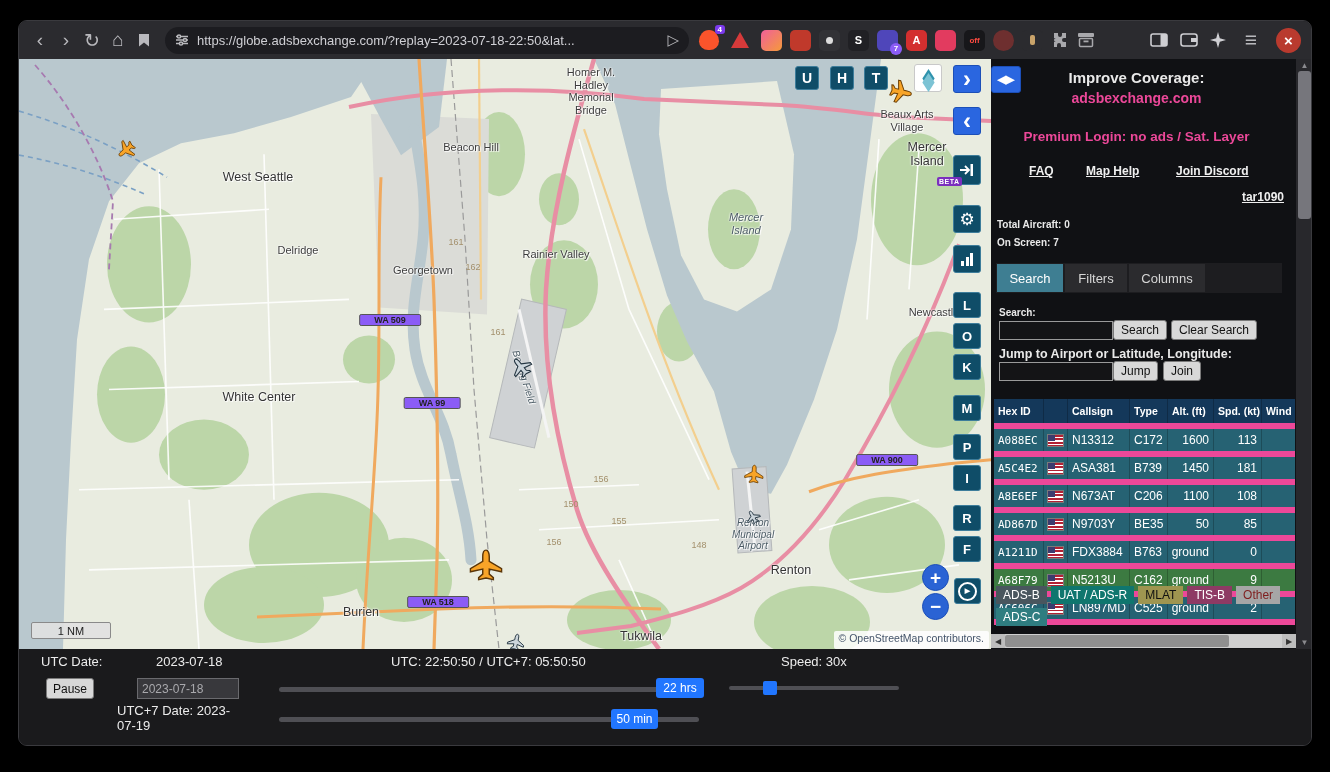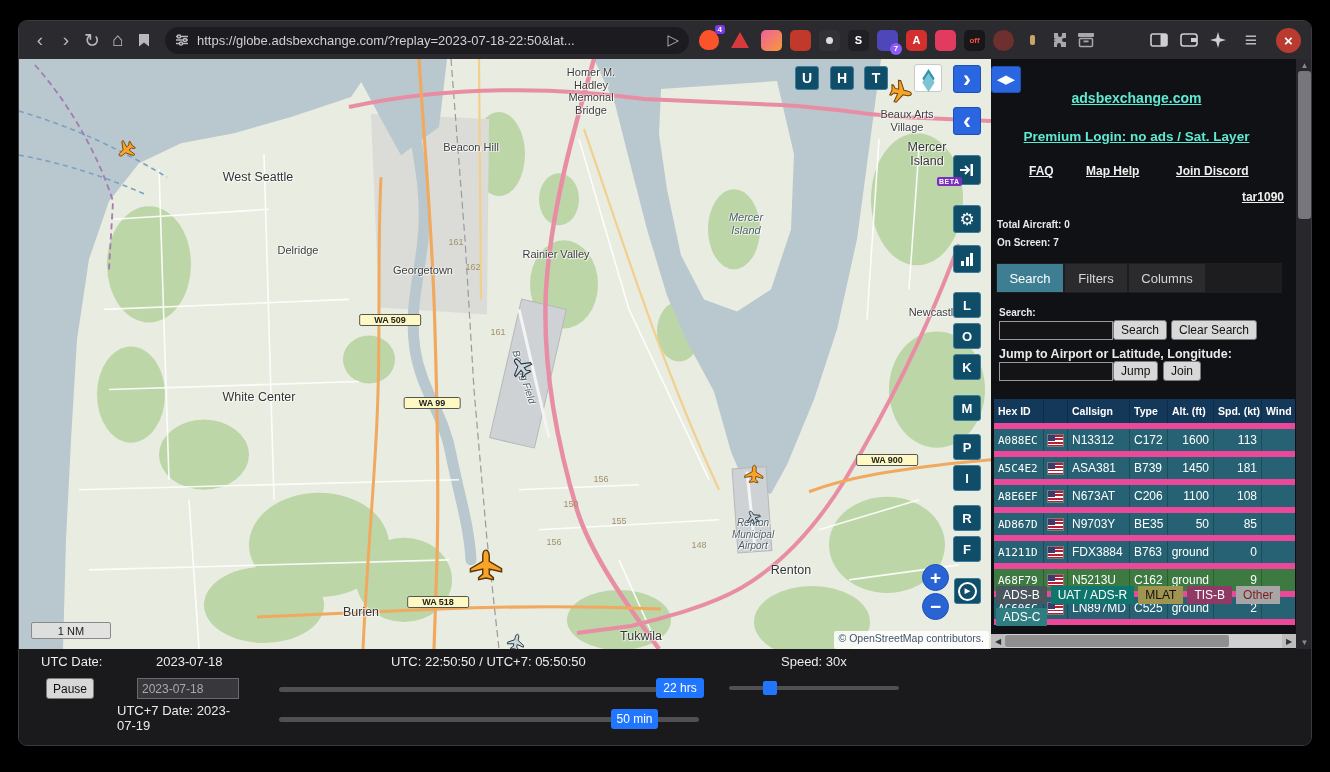--- a/index.html
+++ b/index.html
@@ -20,42 +20,42 @@
   .offtxt{color:#ff4b40;font-size:8px;font-weight:bold}
   .tbright{display:flex;align-items:center;margin-left:auto;gap:12px;padding-right:10px}
   .closebtn{width:25px;height:25px;border-radius:50%;background:#b93a2e;color:#fff;display:flex;align-items:center;justify-content:center;font-size:15px;font-weight:bold}
   
   .content{position:absolute;left:0;top:38px;width:1294px;height:590px;display:flex}
   .map{position:relative;width:972px;height:590px;flex:none;overflow:hidden;background:#e9ece0}
   .mapbg{position:absolute;left:0;top:0;z-index:0}
   .mlabel{position:absolute;z-index:2;color:#3c3c3c;font-size:11px;text-align:center;transform:translate(-50%,-50%);text-shadow:0 0 2px #fff,0 0 2px #fff,1px 1px 1px #fff;line-height:1.15}
   .mlabel.big{font-size:12.5px;color:#333}
   .mlabel.ital{font-style:italic;color:#4c5c66;font-size:10px}
-  .shield{position:absolute;z-index:2;transform:translate(-50%,-50%);background:#fef9c3;border:1px solid #555;border-radius:2px;padding:0 14px;font-size:9px;font-weight:bold;color:#222;white-space:nowrap}
+  .shield{position:absolute;z-index:2;transform:translate(-50%,-50%);background:#8b5cf6;border:1px solid #555;border-radius:2px;padding:0 14px;font-size:9px;font-weight:bold;color:#222;white-space:nowrap}
   .contour{position:absolute;z-index:1;transform:translate(-50%,-50%);color:#a3906c;font-size:9px}
   .plane{position:absolute;z-index:3;transform:translate(-50%,-50%) rotate(var(--r))}
   .plane svg{display:block}
   .mapbtn{position:absolute;z-index:5;display:flex;align-items:center;justify-content:center;font-weight:bold;border-radius:3px;box-sizing:border-box}
   .teal{background:#0f4d68;color:#fff;border:1px solid #3d7d9b}
   .blue{background:#2a66e0;color:#fff;border:1px solid #1c4fb8}
   .whitebtn{background:#fff;border:1px solid #c9c9c9}
   .circ{border-radius:50%!important;background:#2a63d4;color:#fff;border:1px solid #1c4fb8;font-size:19px}
   .layericon{width:16px;height:10px;position:relative}
   .layericon i{position:absolute;left:3px;width:11px;height:11px;background:#2f93ad;transform:rotate(45deg) skew(12deg,12deg)}
   .layericon i.l2{top:4px;background:#7cc3d4}
   .betatag{position:absolute;z-index:6;background:#7b2fbe;color:#fff;font-size:7px;font-weight:bold;padding:1px 2px;border-radius:2px;letter-spacing:.5px}
   .bars{display:flex;align-items:flex-end;gap:1.5px;height:13px}
   .bars i{width:3px;background:#fff;display:block}
   .playring{width:15px;height:15px;border:2px solid #fff;border-radius:50%;display:flex;align-items:center;justify-content:center;font-size:7px;color:#fff}
   .scalebar{position:absolute;z-index:4;left:12px;top:563px;width:78px;height:15px;background:rgba(225,225,225,.9);border:1px solid #8a8a8a;border-radius:2px;color:#222;font-size:11px;display:flex;align-items:center;justify-content:center}
   .attrib{position:absolute;z-index:4;right:2px;top:572px;height:16px;background:rgba(255,255,255,.85);color:#44546a;font-size:10.5px;padding:1px 5px;border-radius:2px}
   
   .sidebar{position:relative;width:305px;height:590px;flex:none;background:#101114;color:#e9e9e9;overflow:hidden}
   .sbc{position:absolute;left:0;right:14px;text-align:center;font-weight:bold}
-  .und{text-decoration:underline;color:#5eead4}
+  .und{color:#ec4899}
   .sblink{position:absolute;font-weight:bold;font-size:12px;text-decoration:underline;color:#efefef}
   .sblabel{position:absolute;font-weight:bold;font-size:10px}
   .tabbar{position:absolute;left:5px;top:204px;width:286px;height:30px;background:#1d1d20;display:flex;gap:2px;padding:1px;box-sizing:border-box}
   .tab{height:28px;display:flex;align-items:center;justify-content:center;font-size:13px;color:#d6d6d6;background:#2b2b2e;flex:none}
   .tab.active{background:#3e7e92;color:#fff}
   .sinput{position:absolute;height:17px;width:106px;background:#141416;border:1px solid #9a9a9a;color:#ddd;font-size:12px;padding:0 3px}
   .graybtn{position:absolute;height:20px;background:#d8d8d8;border:1px solid #7a7a7a;border-radius:3px;color:#111;font-size:12px;display:flex;align-items:center;justify-content:center;padding:0 7px;box-sizing:border-box;white-space:nowrap}
   .tablewrap{position:absolute;left:3px;top:340px;width:301px;overflow:hidden}
   .trow{display:grid;grid-template-columns:50px 24px 62px 38px 46px 48px 50px;width:318px;height:22px;background:#266273;border-bottom:6px solid #ec4899}
   .trow.thead{background:#14385a;height:24px}
@@ -349,20 +349,21 @@
       <div class="mapbtn teal" style="left:935px;top:519px;width:27px;height:26px">
           <span class="playring">▶</span>
         </div>
 
       <div class="scalebar">1 NM</div>
       <div class="attrib">© OpenStreetMap contributors.</div>
     </div>
 
     <div class="sidebar">
       <div class="mapbtn blue" style="left:0;top:7px;width:30px;height:27px;font-size:11px;position:absolute">◀▶</div>
+      <div class="sbc" style="top:10px;font-size:15px">Improve Coverage:</div>
       <div class="sbc und" style="top:31px;font-size:14px">adsbexchange.com</div>
       <div class="sbc und" style="top:70px;font-size:13.5px">Premium Login: no ads / Sat. Layer</div>
       <span class="sblink" style="left:38px;top:105px">FAQ</span>
       <span class="sblink" style="left:95px;top:105px">Map Help</span>
       <span class="sblink" style="left:185px;top:105px">Join Discord</span>
       <span class="sblink" style="right:12px;top:131px">tar1090</span>
       <div class="sblabel" style="left:6px;top:160px">Total Aircraft: 0</div>
       <div class="sblabel" style="left:6px;top:178px">On Screen: 7</div>
 
       <div class="tabbar">

